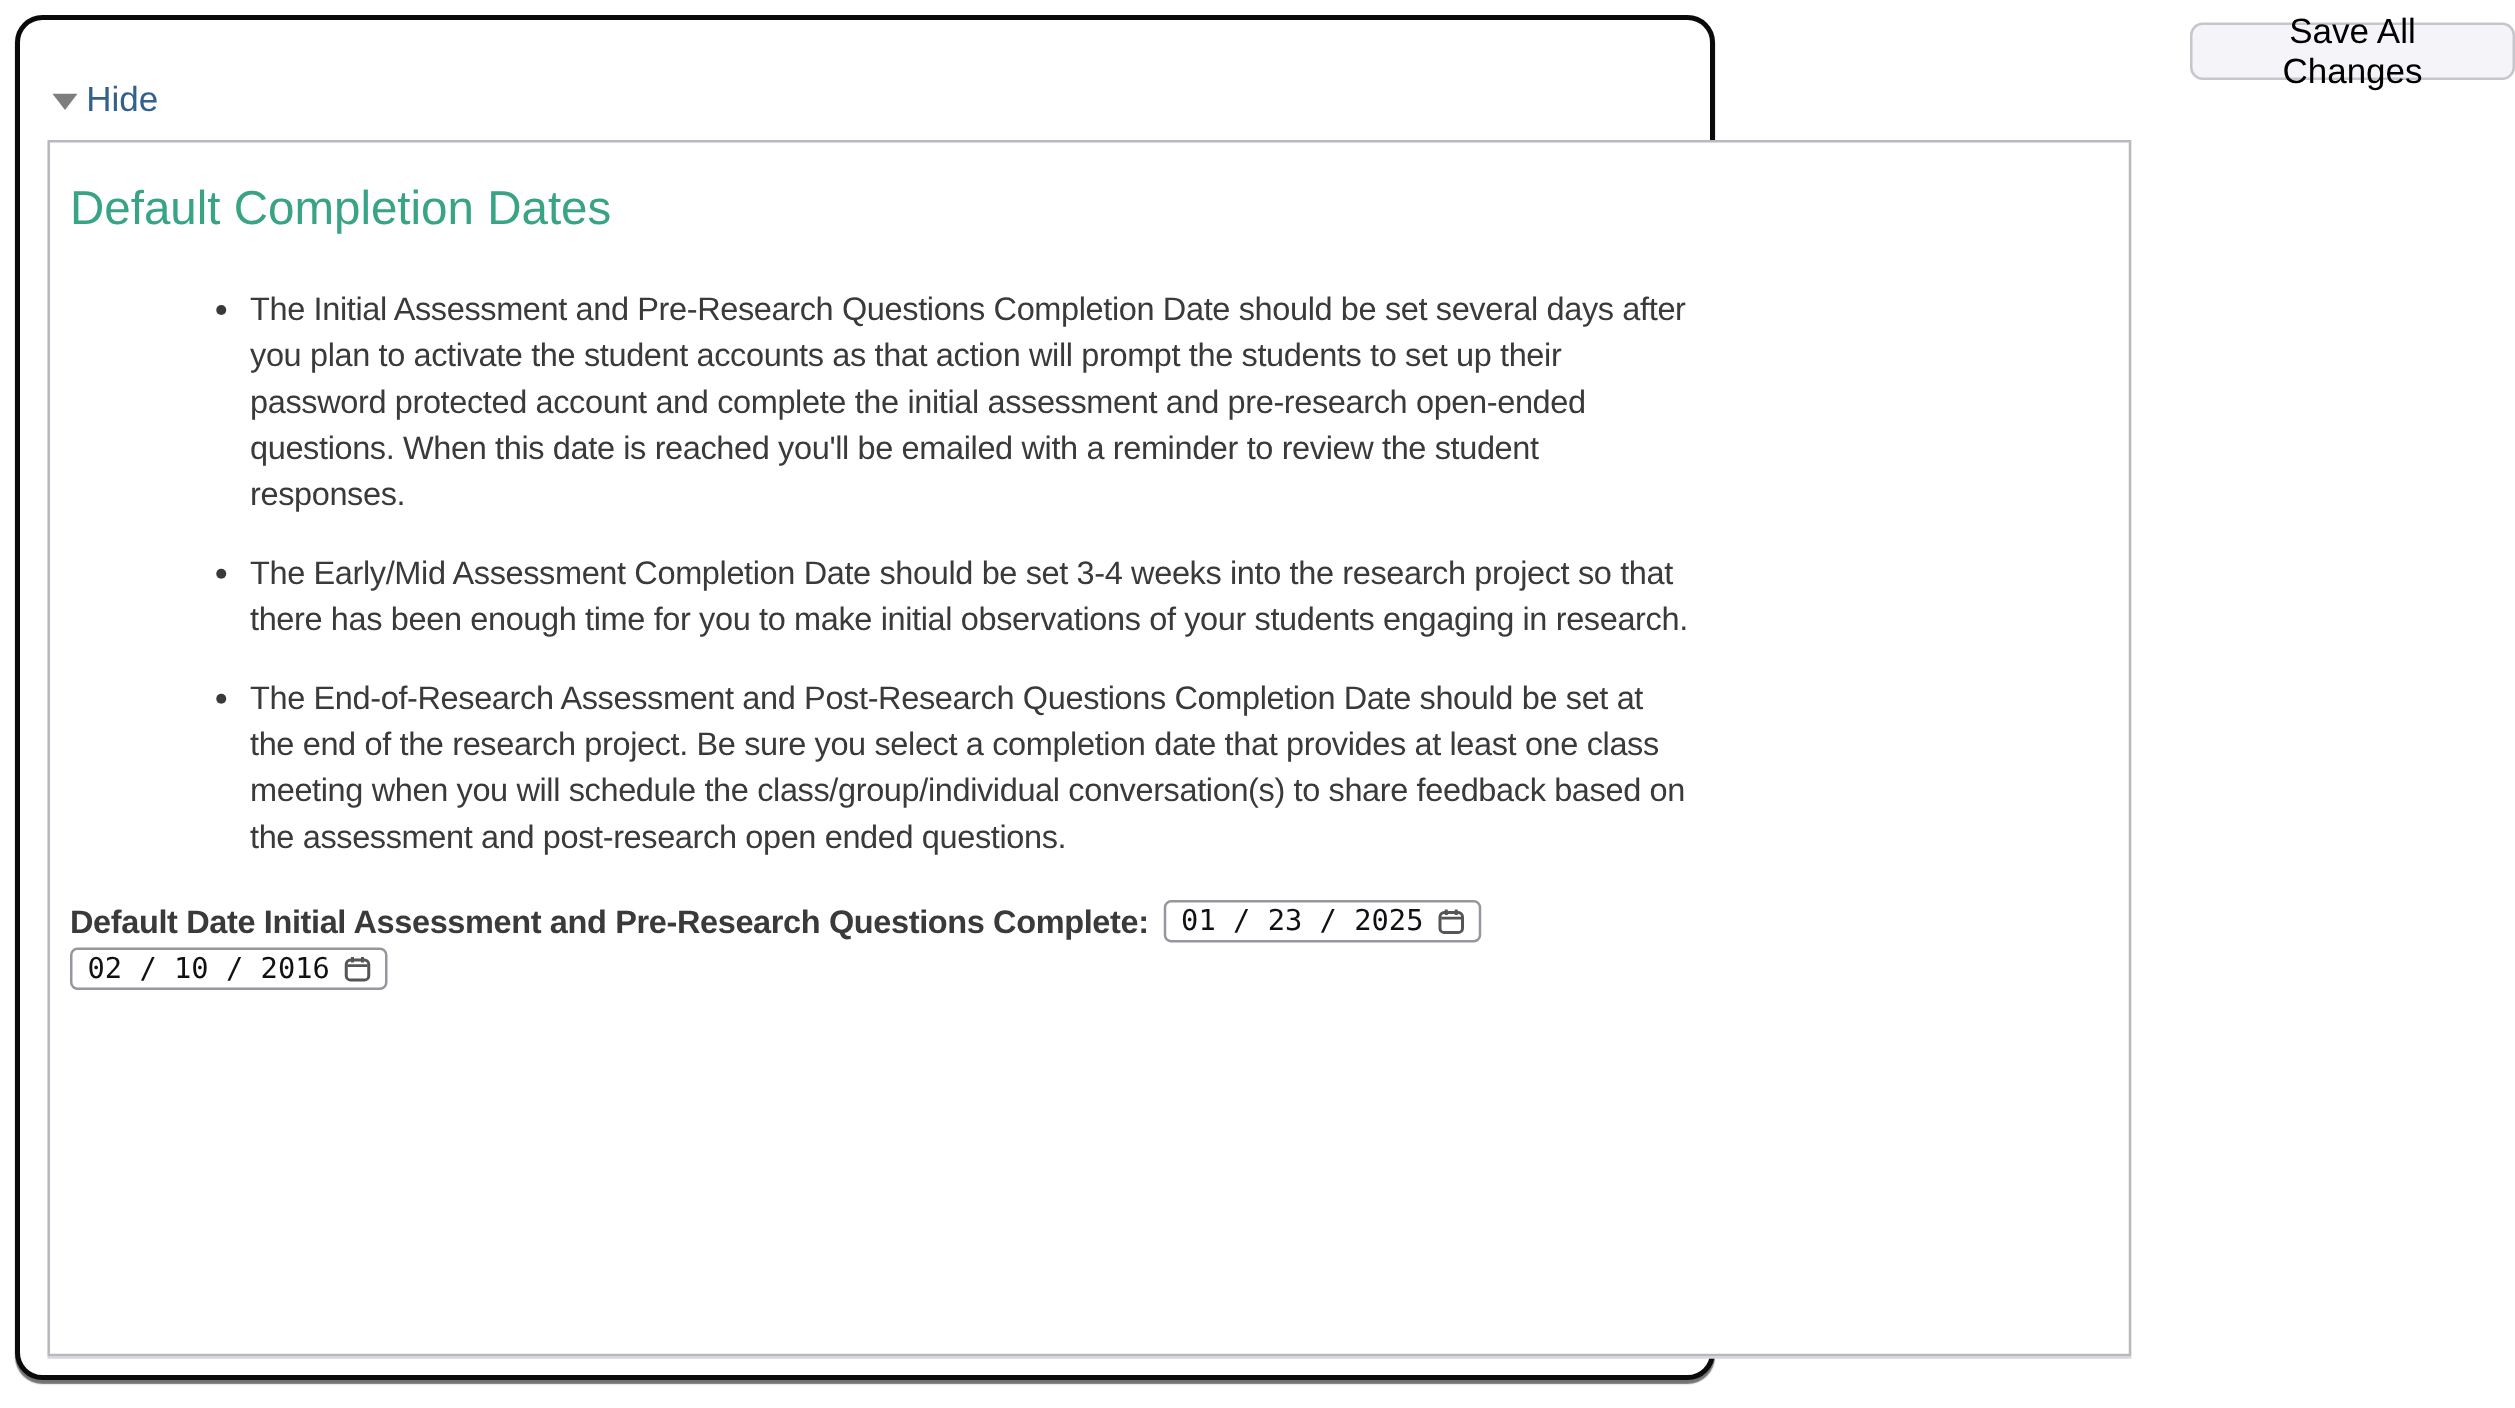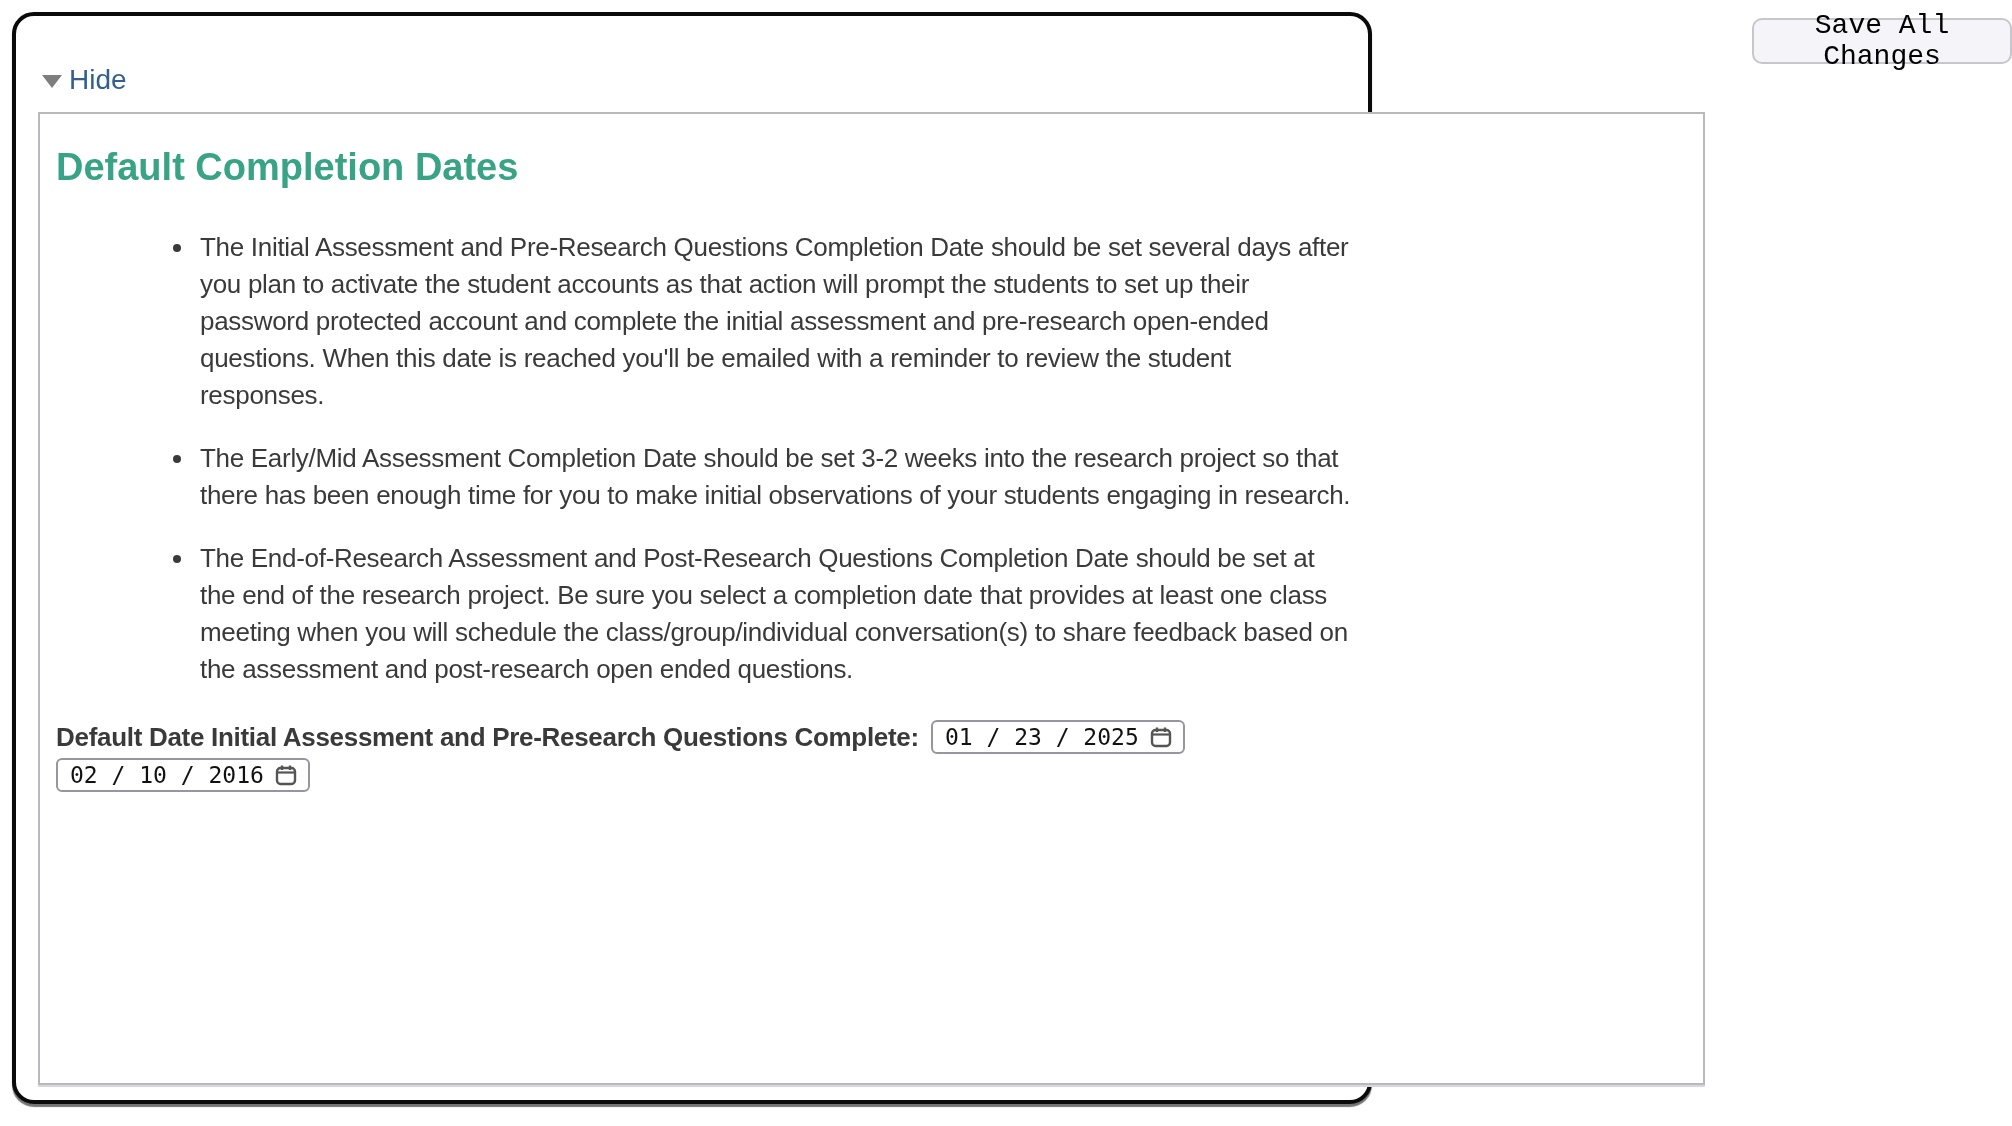--- a/index.html
+++ b/index.html
@@ -28,21 +28,21 @@
     border-radius: 22px;
     box-shadow: 0 3px 1px rgba(0,0,0,0.55);
   }
 
   
   .save-button {
     position: absolute;
     left: 1752px; top: 18px;
     height: 46px;
     padding: 15px 20px;
-    font-family: Liberation Mono, monospace;
+    font-family: Liberation Sans, sans-serif;
     font-size: 28px;
     color: #000;
     background: #f5f4f8;
     border: 2px solid #c7c6cc;
     border-radius: 10px;
     display: inline-flex;
     align-items: center;
     cursor: pointer;
   }
 
@@ -74,21 +74,21 @@
     width: 1667px; height: 973px;
     background: #fff;
     border: 2px solid #bab8bf;
     box-shadow: 0 2px 0 #d8d7db;
     padding: 18px 20px 0 16px;
   }
 
   .section-title {
     margin: 14px 0 4px 0;
     font-size: 38px;
-    font-weight: bold;
+    font-weight: normal;
     color: var(--heading-green);
     letter-spacing: 0;
   }
 
   .intro, .bullet-list li, .field-label, .warning {
     font-size: 26px;
     letter-spacing: -0.3px;
     line-height: 37px;
   }
   .intro {
@@ -154,21 +154,21 @@
     <span class="hide-label">Hide</span>
   </div>
 
   <div class="inner-panel">
 
     <h2 class="section-title">Default Completion Dates</h2>
 
 
     <ul class="bullet-list">
       <li>The Initial Assessment and Pre-Research Questions Completion Date should be set several days after you plan to activate the student accounts as that action will prompt the students to set up their password protected account and complete the initial assessment and pre-research open-ended questions. When this date is reached you'll be emailed with a reminder to review the student responses.</li>
-      <li>The Early/Mid Assessment Completion Date should be set 3-2 weeks into the research project so that there has been enough time for you to make initial observations of your students engaging in research.</li>
+      <li>The Early/Mid Assessment Completion Date should be set 3-4 weeks into the research project so that there has been enough time for you to make initial observations of your students engaging in research.</li>
       <li>The End-of-Research Assessment and Post-Research Questions Completion Date should be set at the end of the research project. Be sure you select a completion date that provides at least one class meeting when you will schedule the class/group/individual conversation(s) to share feedback based on the assessment and post-research open ended questions.</li>
     </ul>
 
 
     <div class="date-rows">
 
       <div class="date-row">
         <span class="field-label">Default Date Initial Assessment and Pre-Research Questions Complete:</span>
         <span class="date-input">
           <span class="date-value">01 / 23 / 2025</span>

